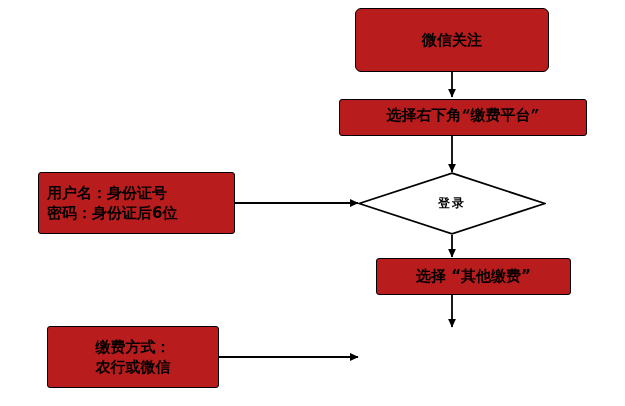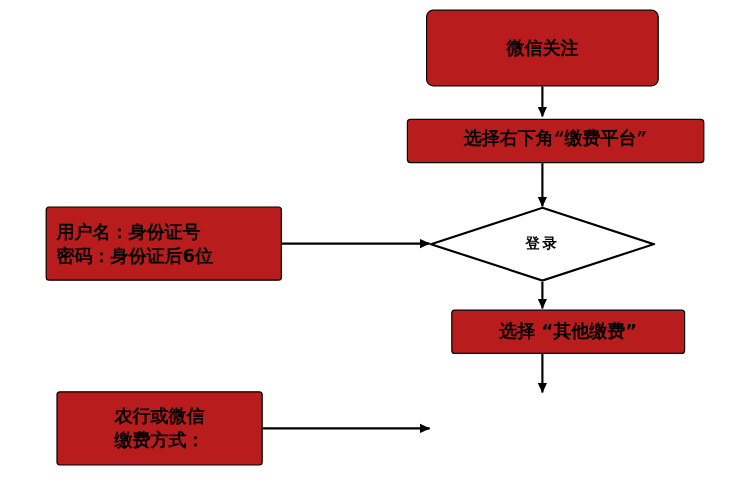--- a/index.html
+++ b/index.html
@@ -137,18 +137,18 @@
       <polygon points="94,1.2 186.8,31.5 94,61.8 1.2,31.5" fill="#ffffff" stroke="#000000" stroke-width="1.8"></polygon>
     </svg>
     <div class="diamond-label">登录</div>
   </div>
 
   <div class="node rnode sharp" style="left:338px; top:258px; width:195px; height:37px;margin-left:38px;">
     <span>选择 “其他缴费”</span>
   </div>
 
   <div class="node lnode two-line" style="left:47px; top:326px; width:172px; height:62px;">
+    <span class="ln-line">缴费方式：</span>
     <span class="ln-line">农行或微信</span>
-    <span class="ln-line">缴费方式：</span>
   </div>
 
 
 </div>
 
 </body></html>

